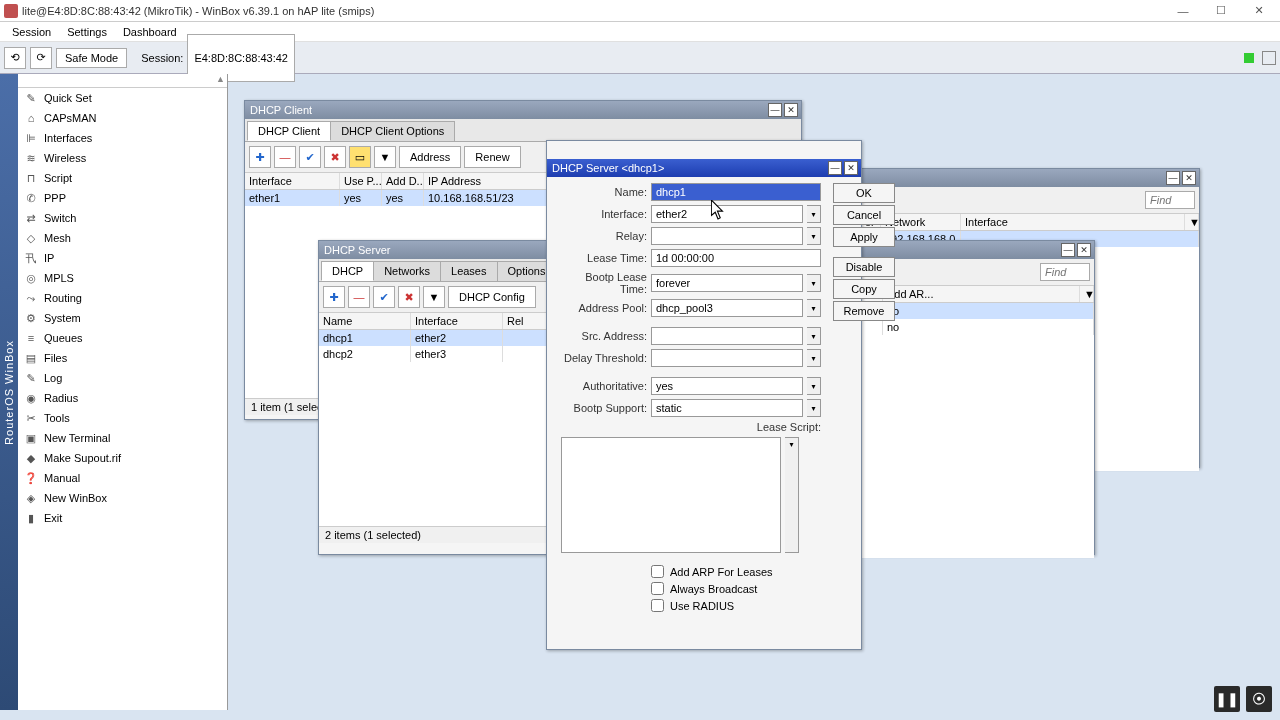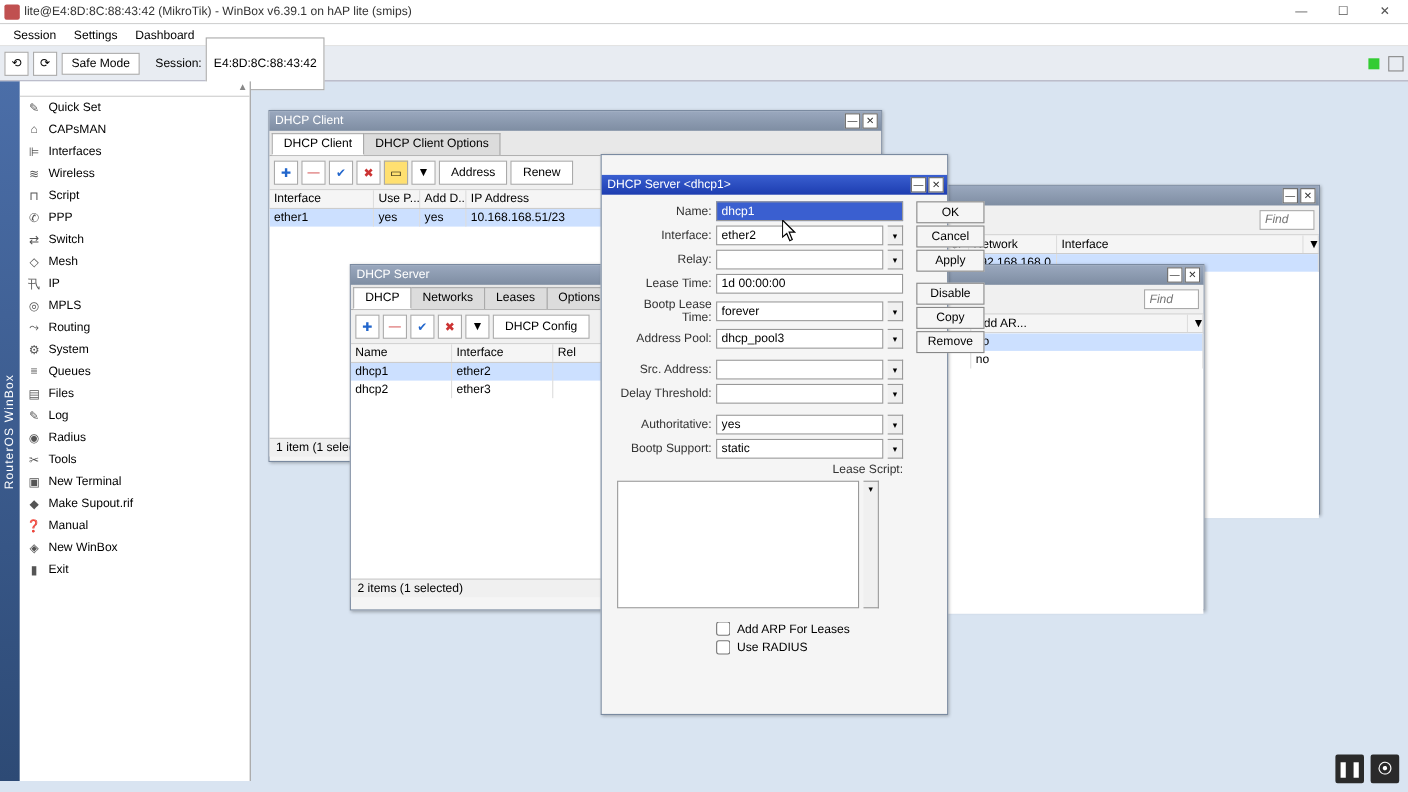--- a/index.html
+++ b/index.html
@@ -395,20 +395,24 @@
           <textarea class="textarea" style=""></textarea>
           <div class="form-combo" style="height:116px;align-items:flex-start;padding-top:2px">▾</div>
         </div>
       <div style="height:8px"></div>
       <div class="checkbox-row">
           <input type="checkbox" style="">
           <span>Add ARP For Leases</span>
         </div>
       <div class="checkbox-row">
           <input type="checkbox" style="">
+          <span>Always Broadcast</span>
+        </div>
+      <div class="checkbox-row">
+          <input type="checkbox" style="">
           <span>Use RADIUS</span>
         </div>
     </div>
     <div style="width:66px">
       <div class="dialog-btn">OK</div>
       <div class="dialog-btn">Cancel</div>
       <div class="dialog-btn">Apply</div>
       <div style="height:6px"></div>
       <div class="dialog-btn">Disable</div>
       <div class="dialog-btn">Copy</div>

